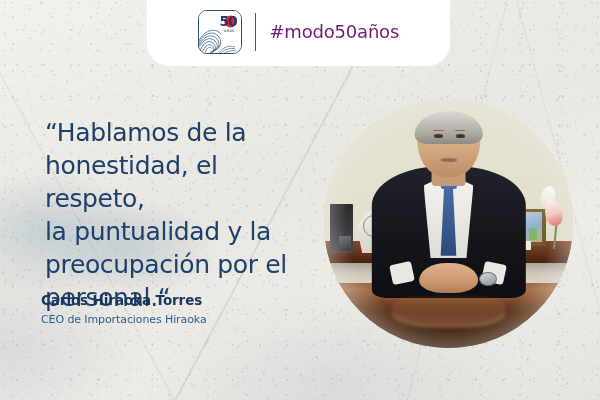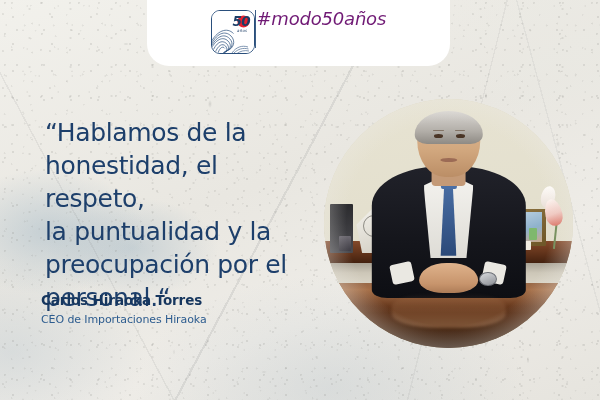--- a/index.html
+++ b/index.html
@@ -100,21 +100,22 @@
     background: #ffffff;
     border-radius: 0 0 22px 22px;
     display: flex;
     align-items: flex-end;
     justify-content: center;
     padding-bottom: 12px;
     box-sizing: border-box;
   }
   .header-inner {
     display: flex;
-    font-style: italic;
+    align-items: center;
+    gap: 13px;
   }
 
   
   .logo-mark {
     position: relative;
     width: 42px;
     height: 42px;
     border: 1.4px solid #2a4f7c;
     border-radius: 9px;
     background: #ffffff;

